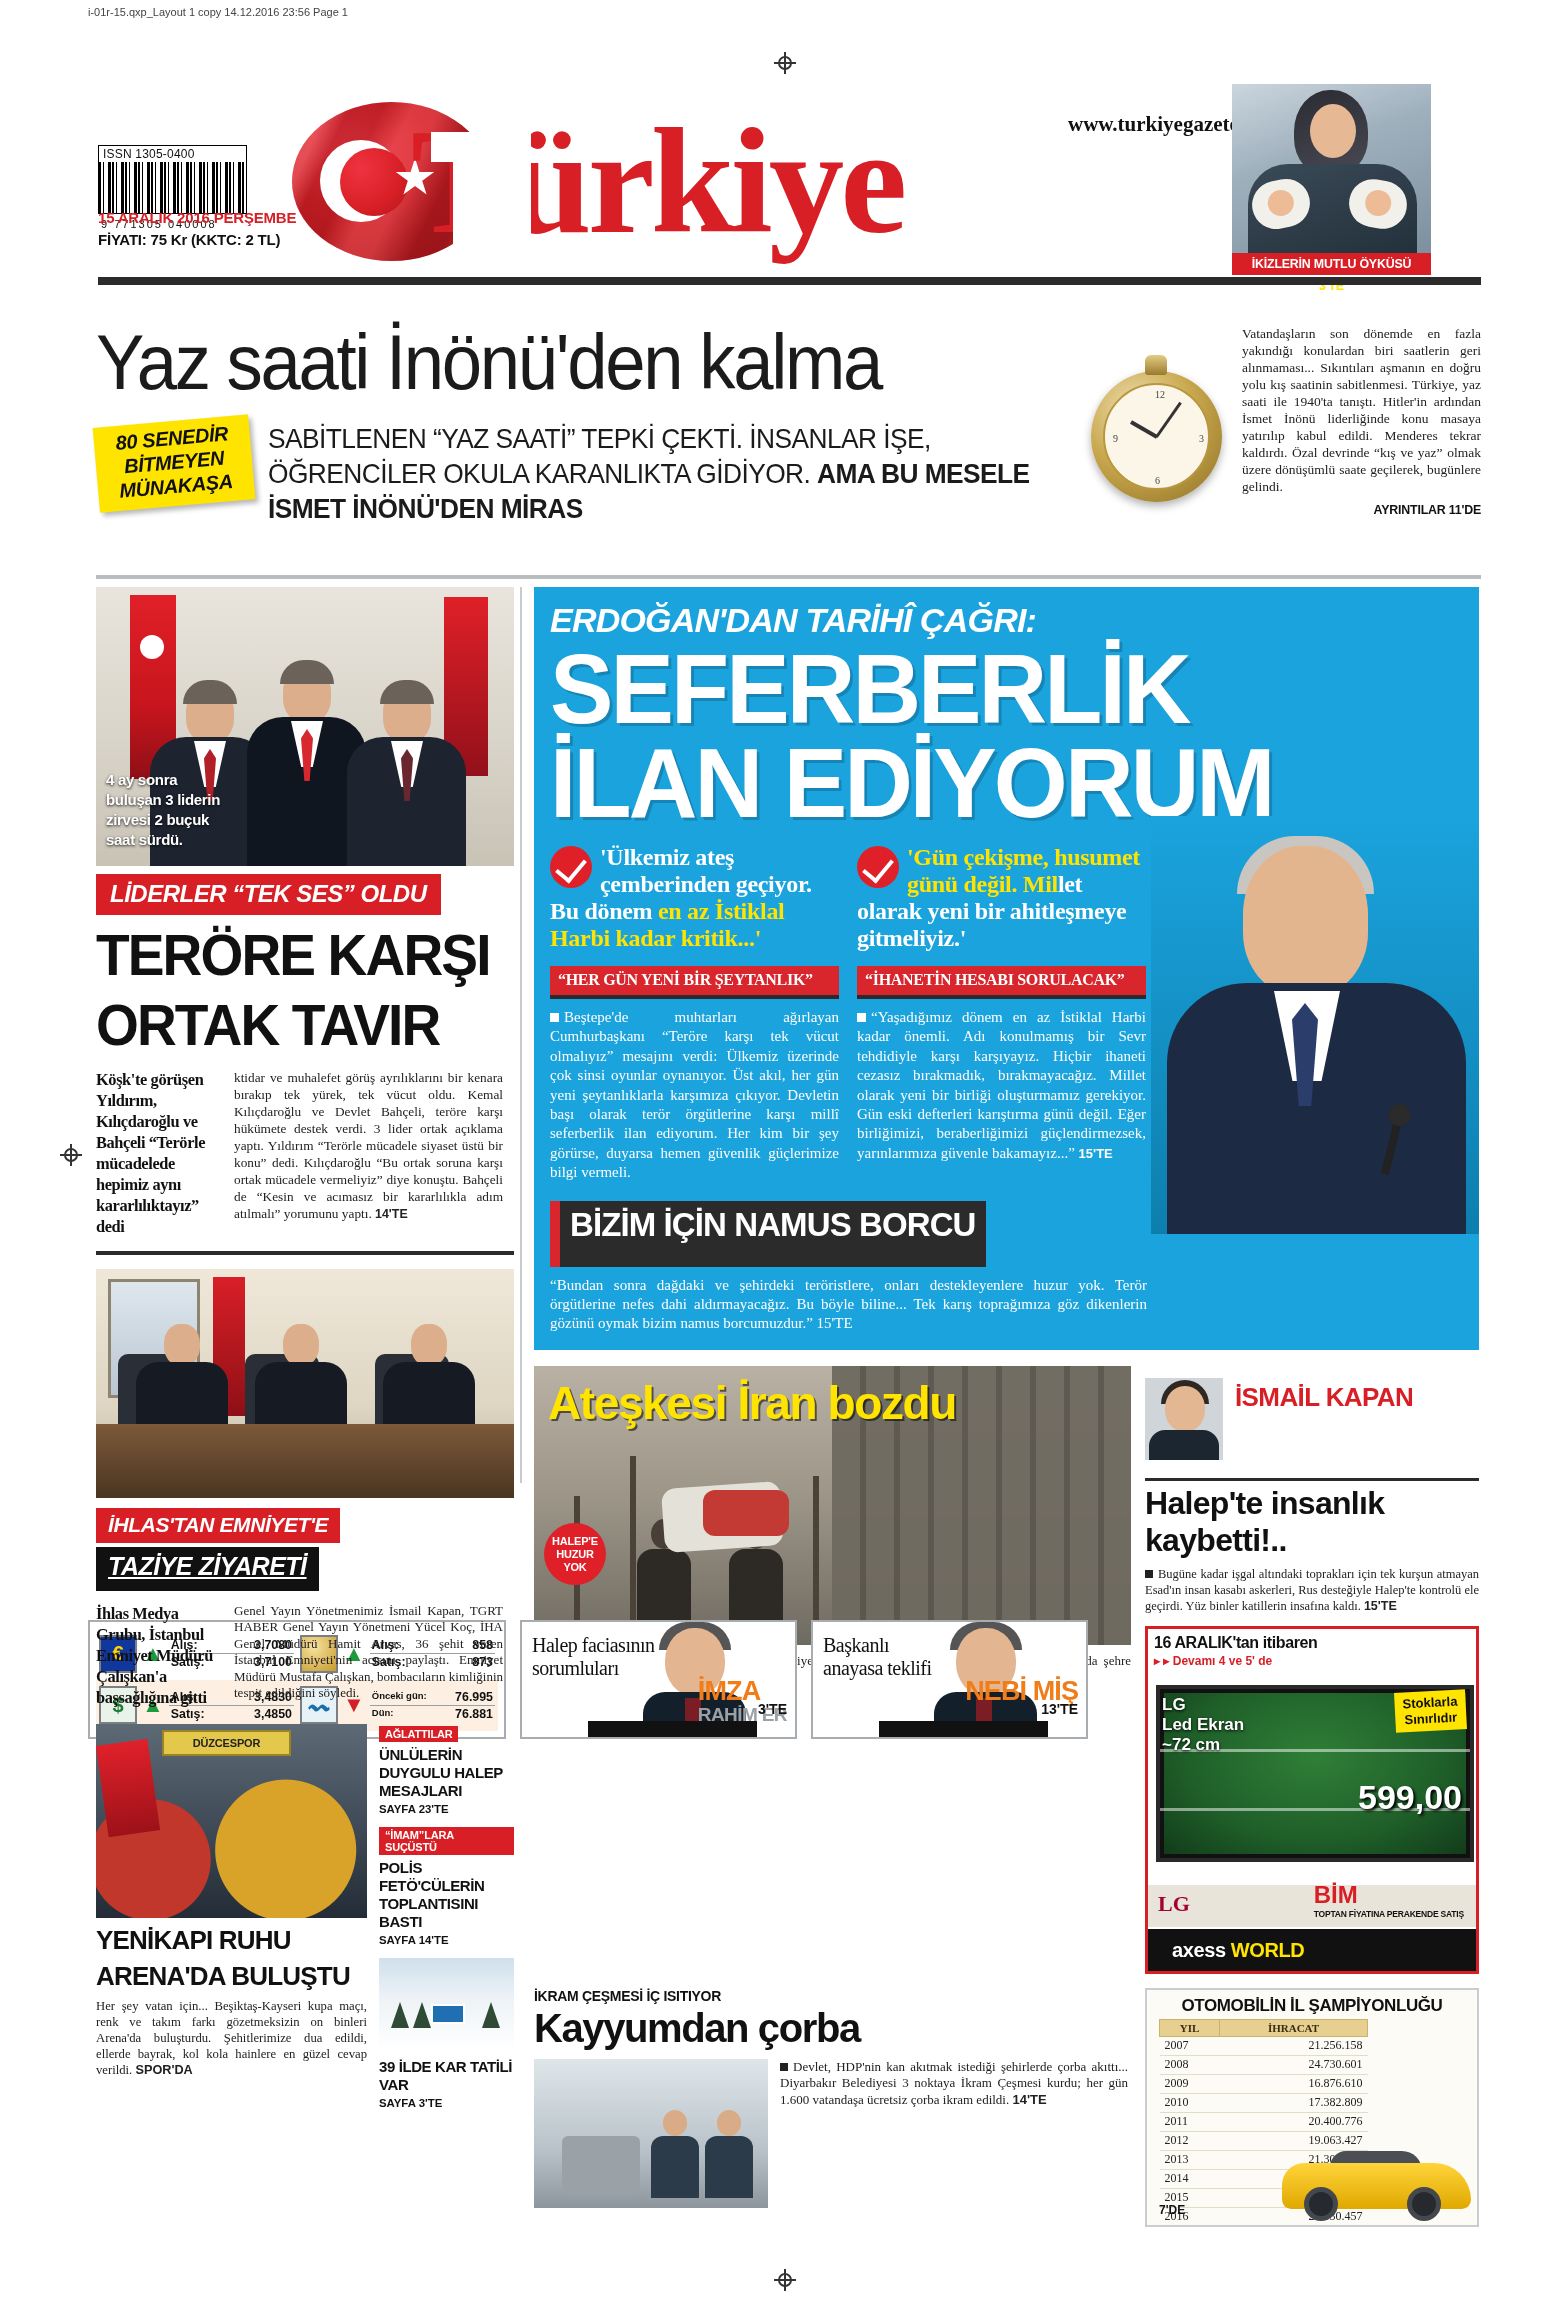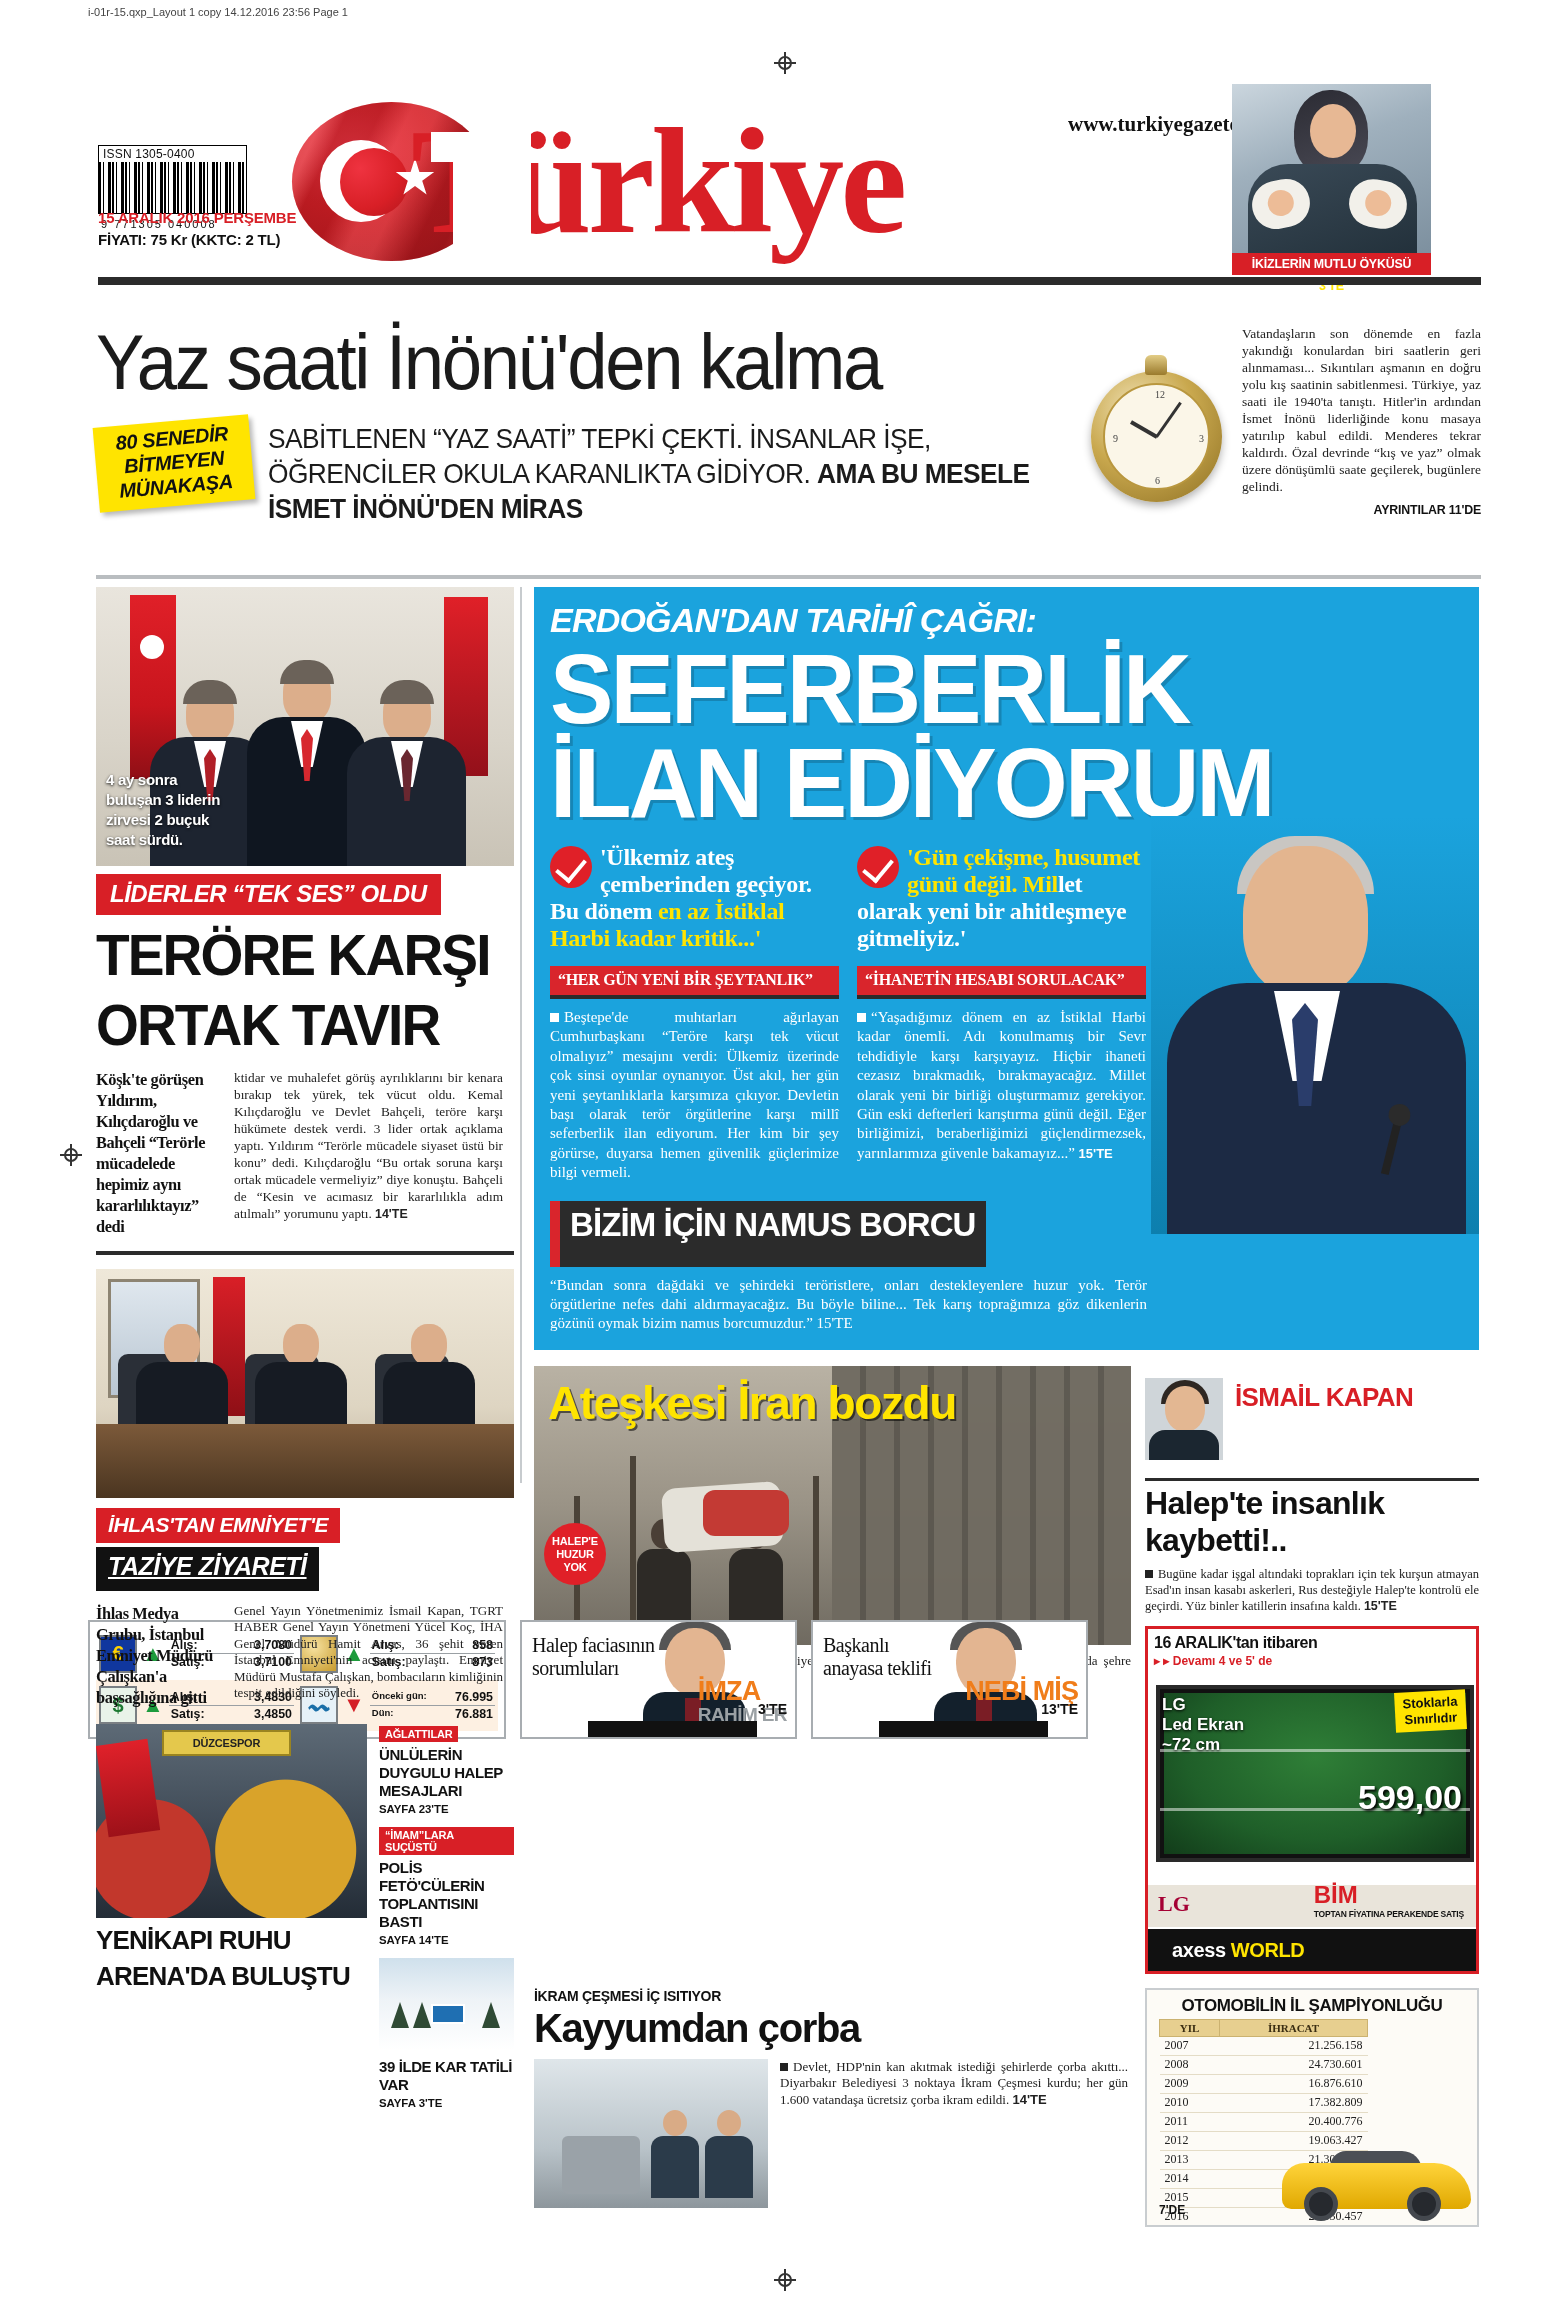--- a/index.html
+++ b/index.html
@@ -519,20 +519,24 @@
         <div class="yeni">
           <div class="yeni-photo">
             <div class="yp-crowd"></div>
             <div class="yp-flag"></div>
             <div class="yp-banner">
                 <span>DÜZCESPOR</span>
               </div>
           </div>
           <div class="yeni-head">YENİKAPI RUHU</div>
           <div class="yeni-head">ARENA'DA BULUŞTU</div>
+          <div class="yeni-text">
+            <span>Her şey vatan için... Beşiktaş-Kayseri kupa maçı, renk ve takım farkı gözetmeksizin on binleri Arena'da buluşturdu. Şehitlerimize dua edildi, ellerde bayrak, kol kola hainlere en güzel cevap verildi.</span>
+            <span class="ref">SPOR'DA</span>
+          </div>
         </div>
 
         <div class="briefs">
           <div class="brief">
             <span class="tag">AĞLATTILAR</span>
             <div class="tt">ÜNLÜLERİN DUYGULU HALEP MESAJLARI</div>
             <div class="pg">SAYFA 23'TE</div>
           </div>
           <div class="brief">
             <span class="tag">“İMAM”LARA SUÇÜSTÜ</span>

